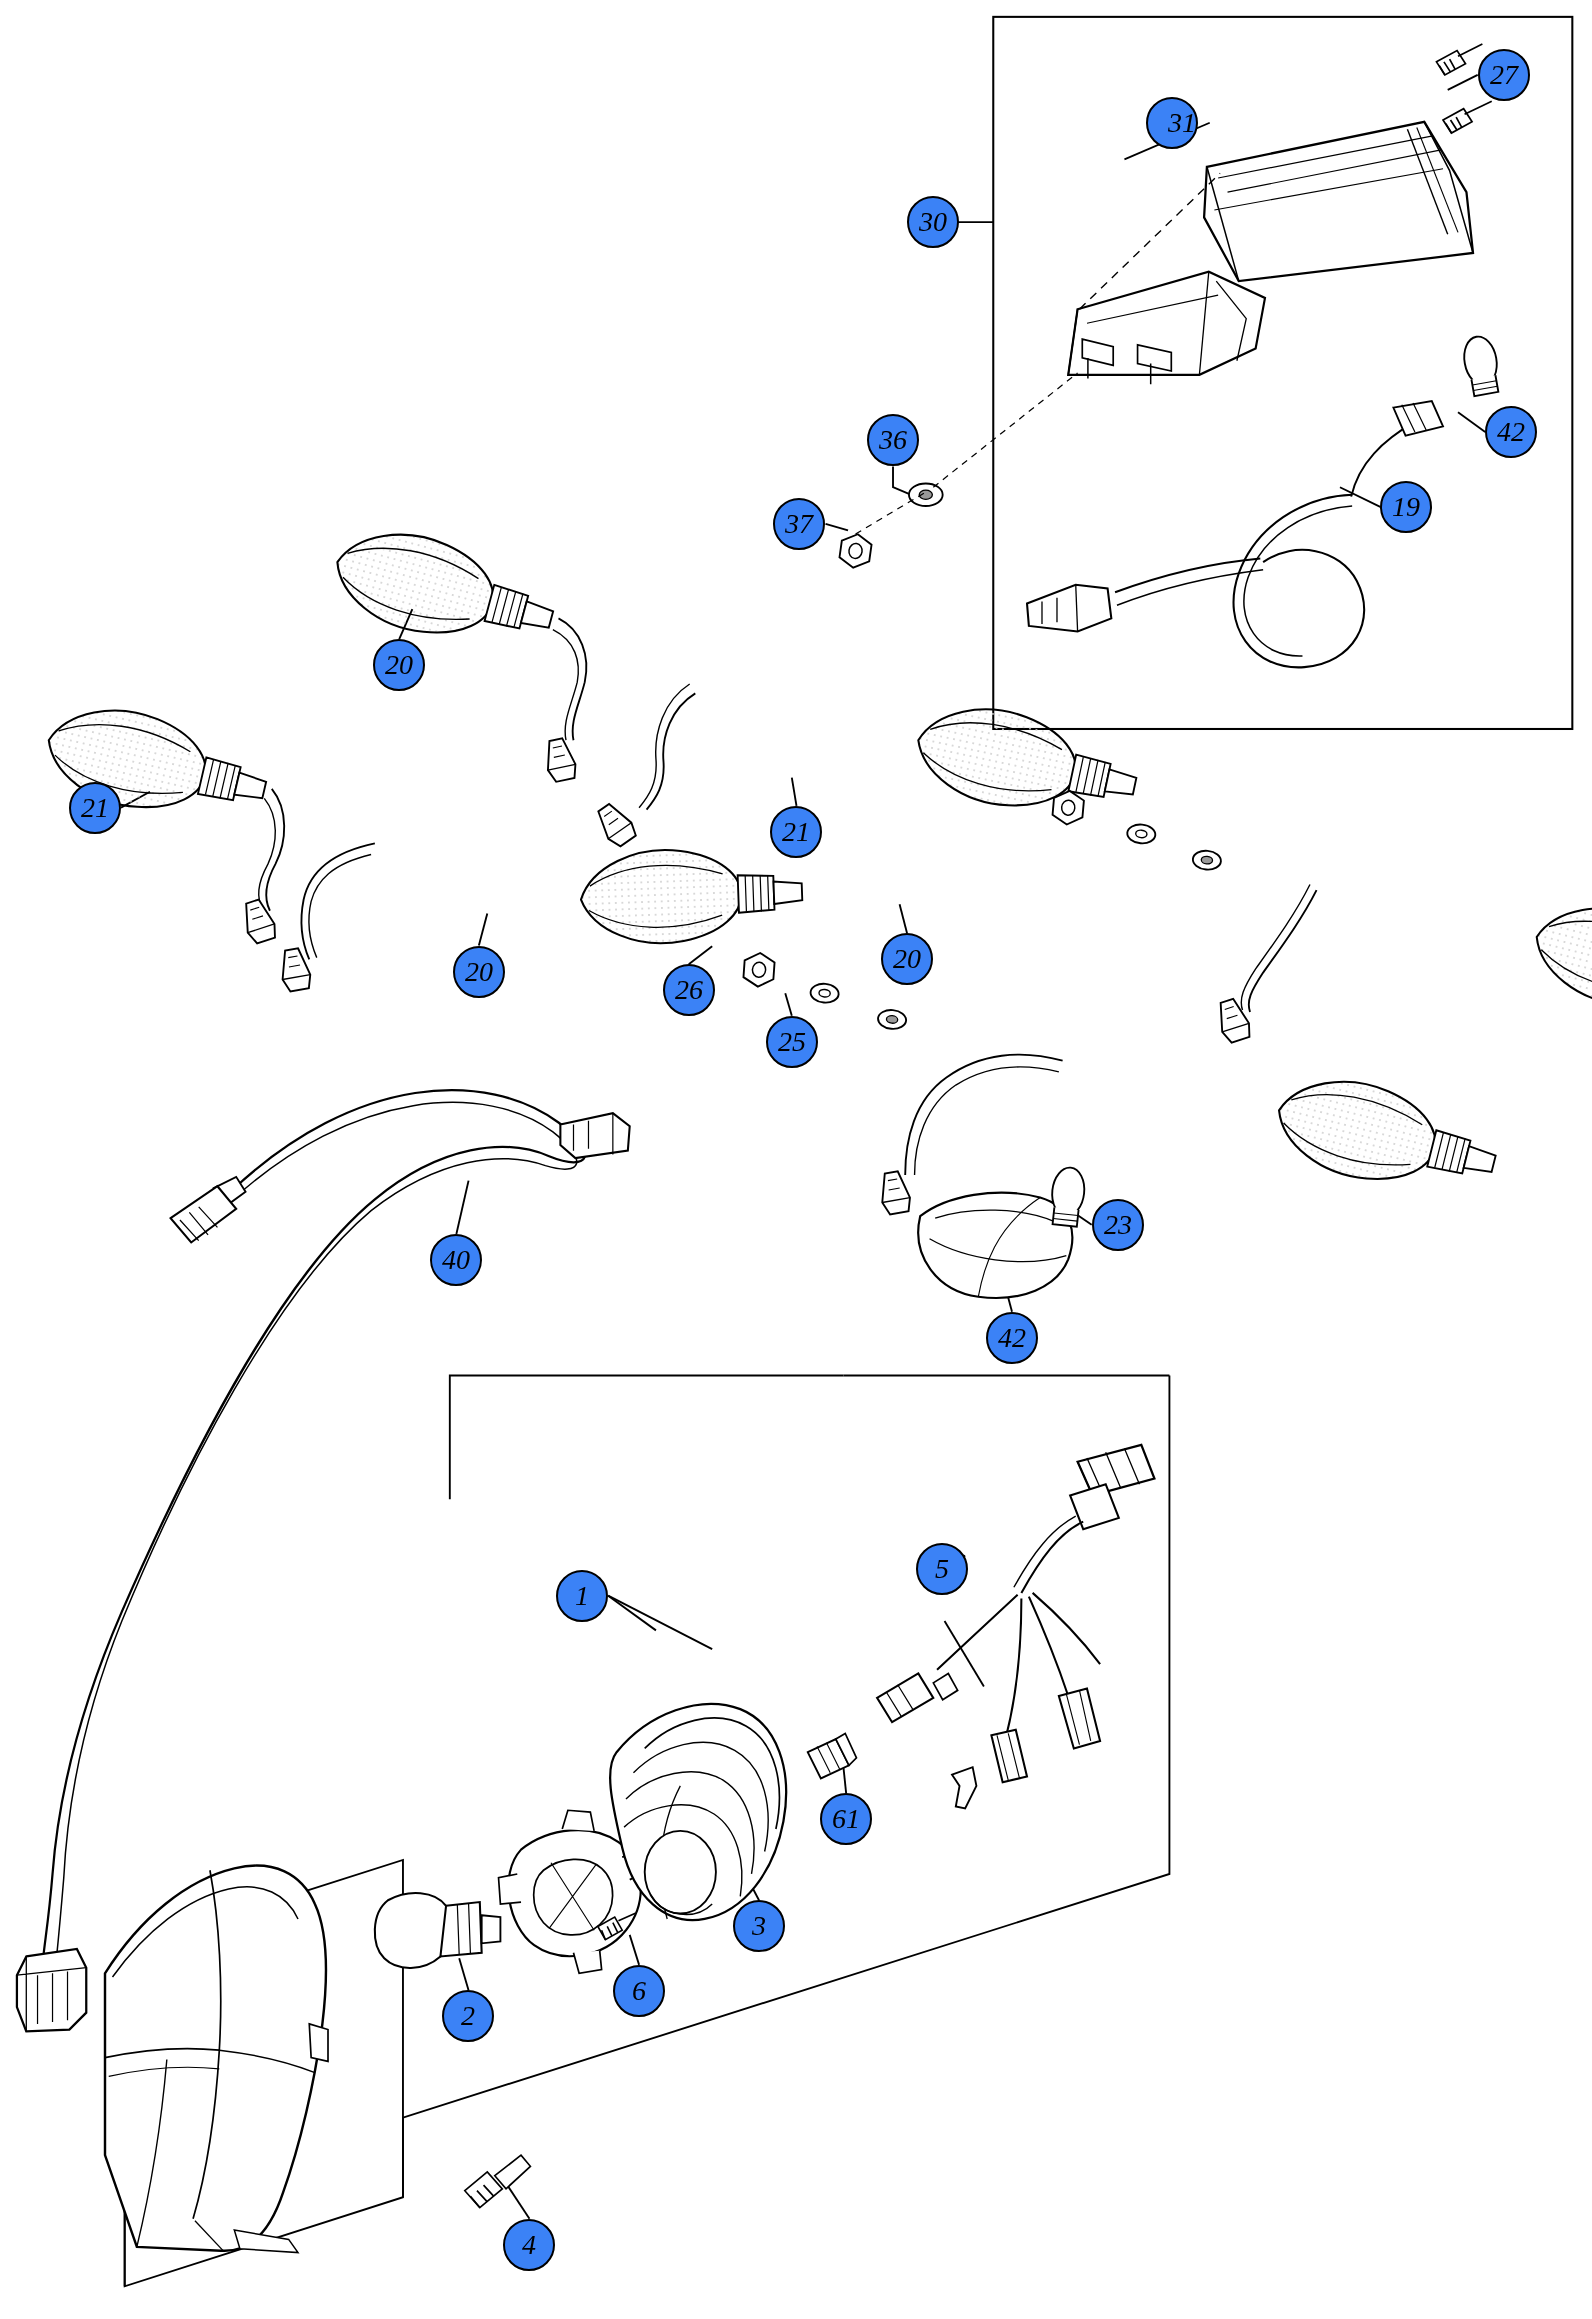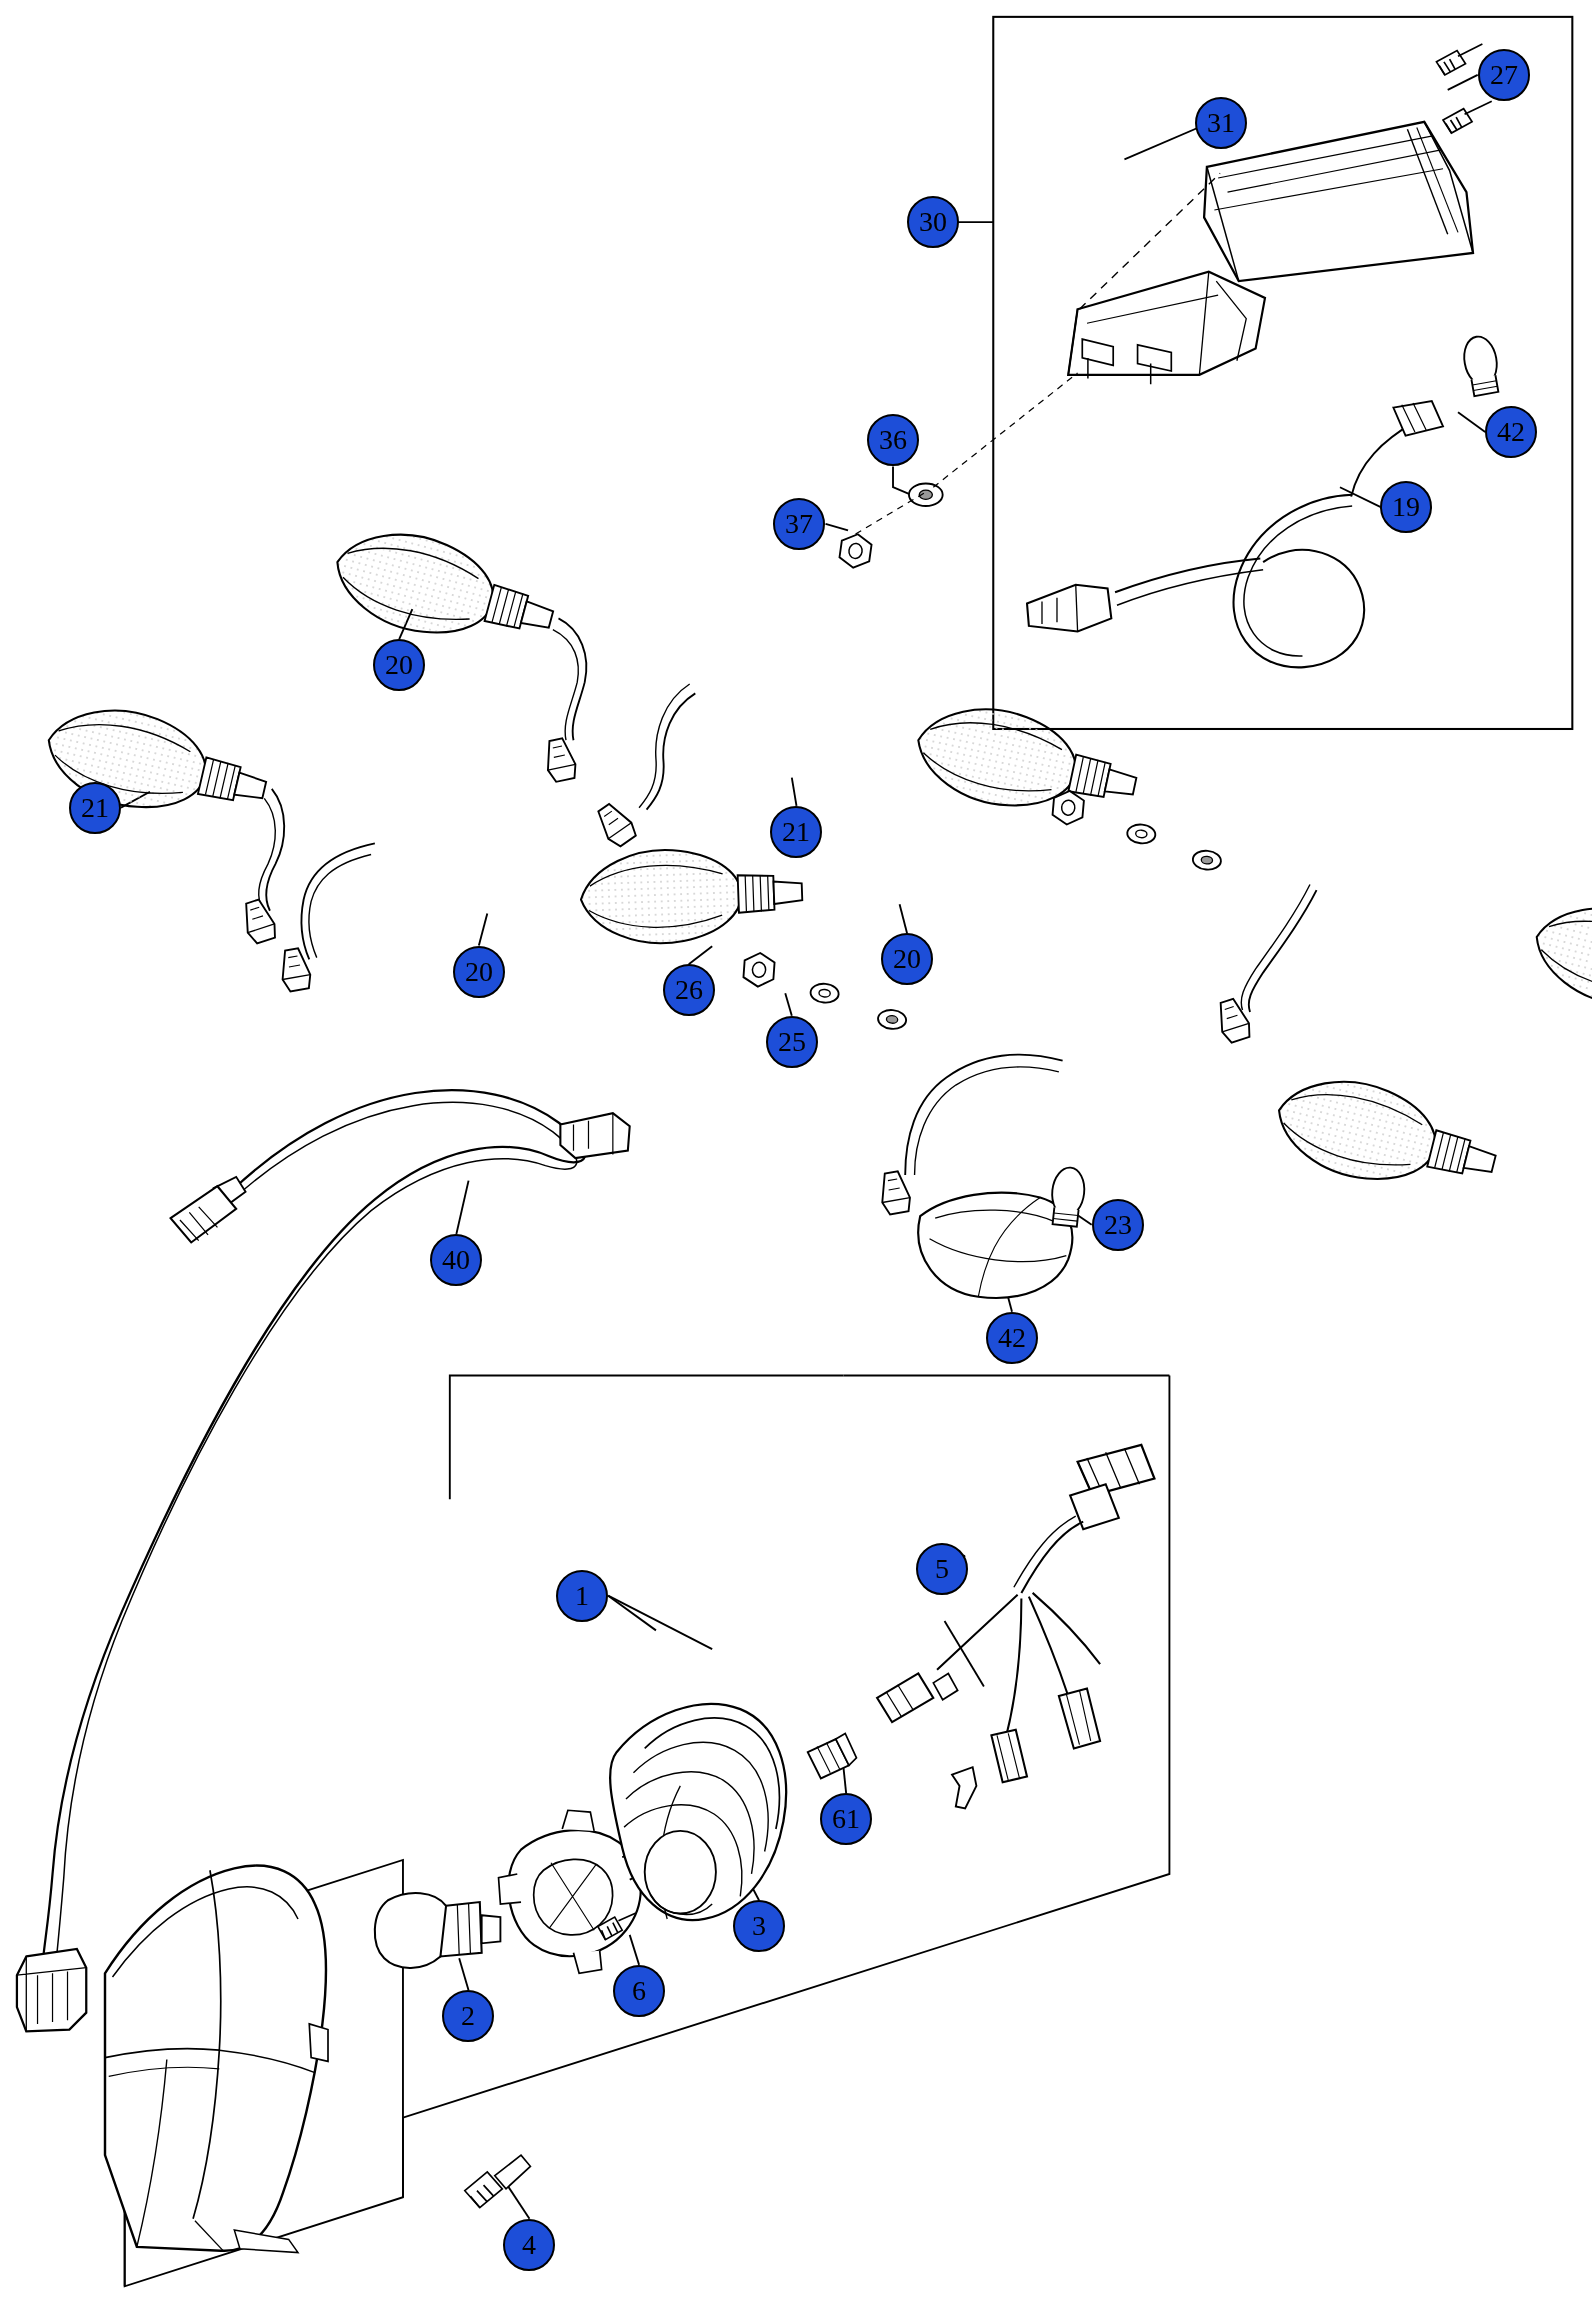--- a/index.html
+++ b/index.html
@@ -25,29 +25,30 @@
     height: 2320px;
   }
   .callout {
     position: absolute;
     width: 52px;
     height: 52px;
     margin-left: -26px;
     margin-top: -26px;
     border: 2.3px solid #000;
     border-radius: 50%;
-    background: #1d4ed8;
+    background: #3b82f6;
     color: #000;
     font-family: "Liberation Serif", serif;
     font-size: 28px;
     line-height: 48px;
     text-align: center;
     font-weight: 400;
     box-sizing: border-box;
     user-select: none;
+    font-style: italic;
   }
 </style>
 </head>
 <body>
 
 <div id="sheet">
 
   <svg class="layer" viewBox="0 0 1700 2476" xmlns="http://www.w3.org/2000/svg">
     <defs>
       <pattern id="dots" width="7" height="7" patternUnits="userSpaceOnUse">
@@ -382,21 +383,21 @@
 
       <path d="M1016,1894 L1038,1886 L1042,1906 L1030,1930 L1020,1928 L1024,1906 Z" fill="#fff" stroke-width="2"></path>
     </g>
 
     <g stroke="#000" stroke-width="2" fill="none">
       <path d="M649,1703 L760,1760"></path>
     </g>
   </svg>
 
   <div class="callout" style="left:933px; top:222px;">30</div>
-  <div class="callout" style="left:1221px; top:123px;">31</div>
+  <div class="callout" style="left:1172px; top:123px;text-align:right;">31</div>
   <div class="callout" style="left:1504px; top:75px;">27</div>
   <div class="callout" style="left:1511px; top:432px;">42</div>
   <div class="callout" style="left:1406px; top:507px;">19</div>
   <div class="callout" style="left:893px; top:440px;">36</div>
   <div class="callout" style="left:799px; top:524px;">37</div>
 
   <div class="callout" style="left:399px; top:665px;">20</div>
   <div class="callout" style="left:95px; top:808px;">21</div>
   <div class="callout" style="left:796px; top:832px;">21</div>
   <div class="callout" style="left:479px; top:972px;">20</div>

